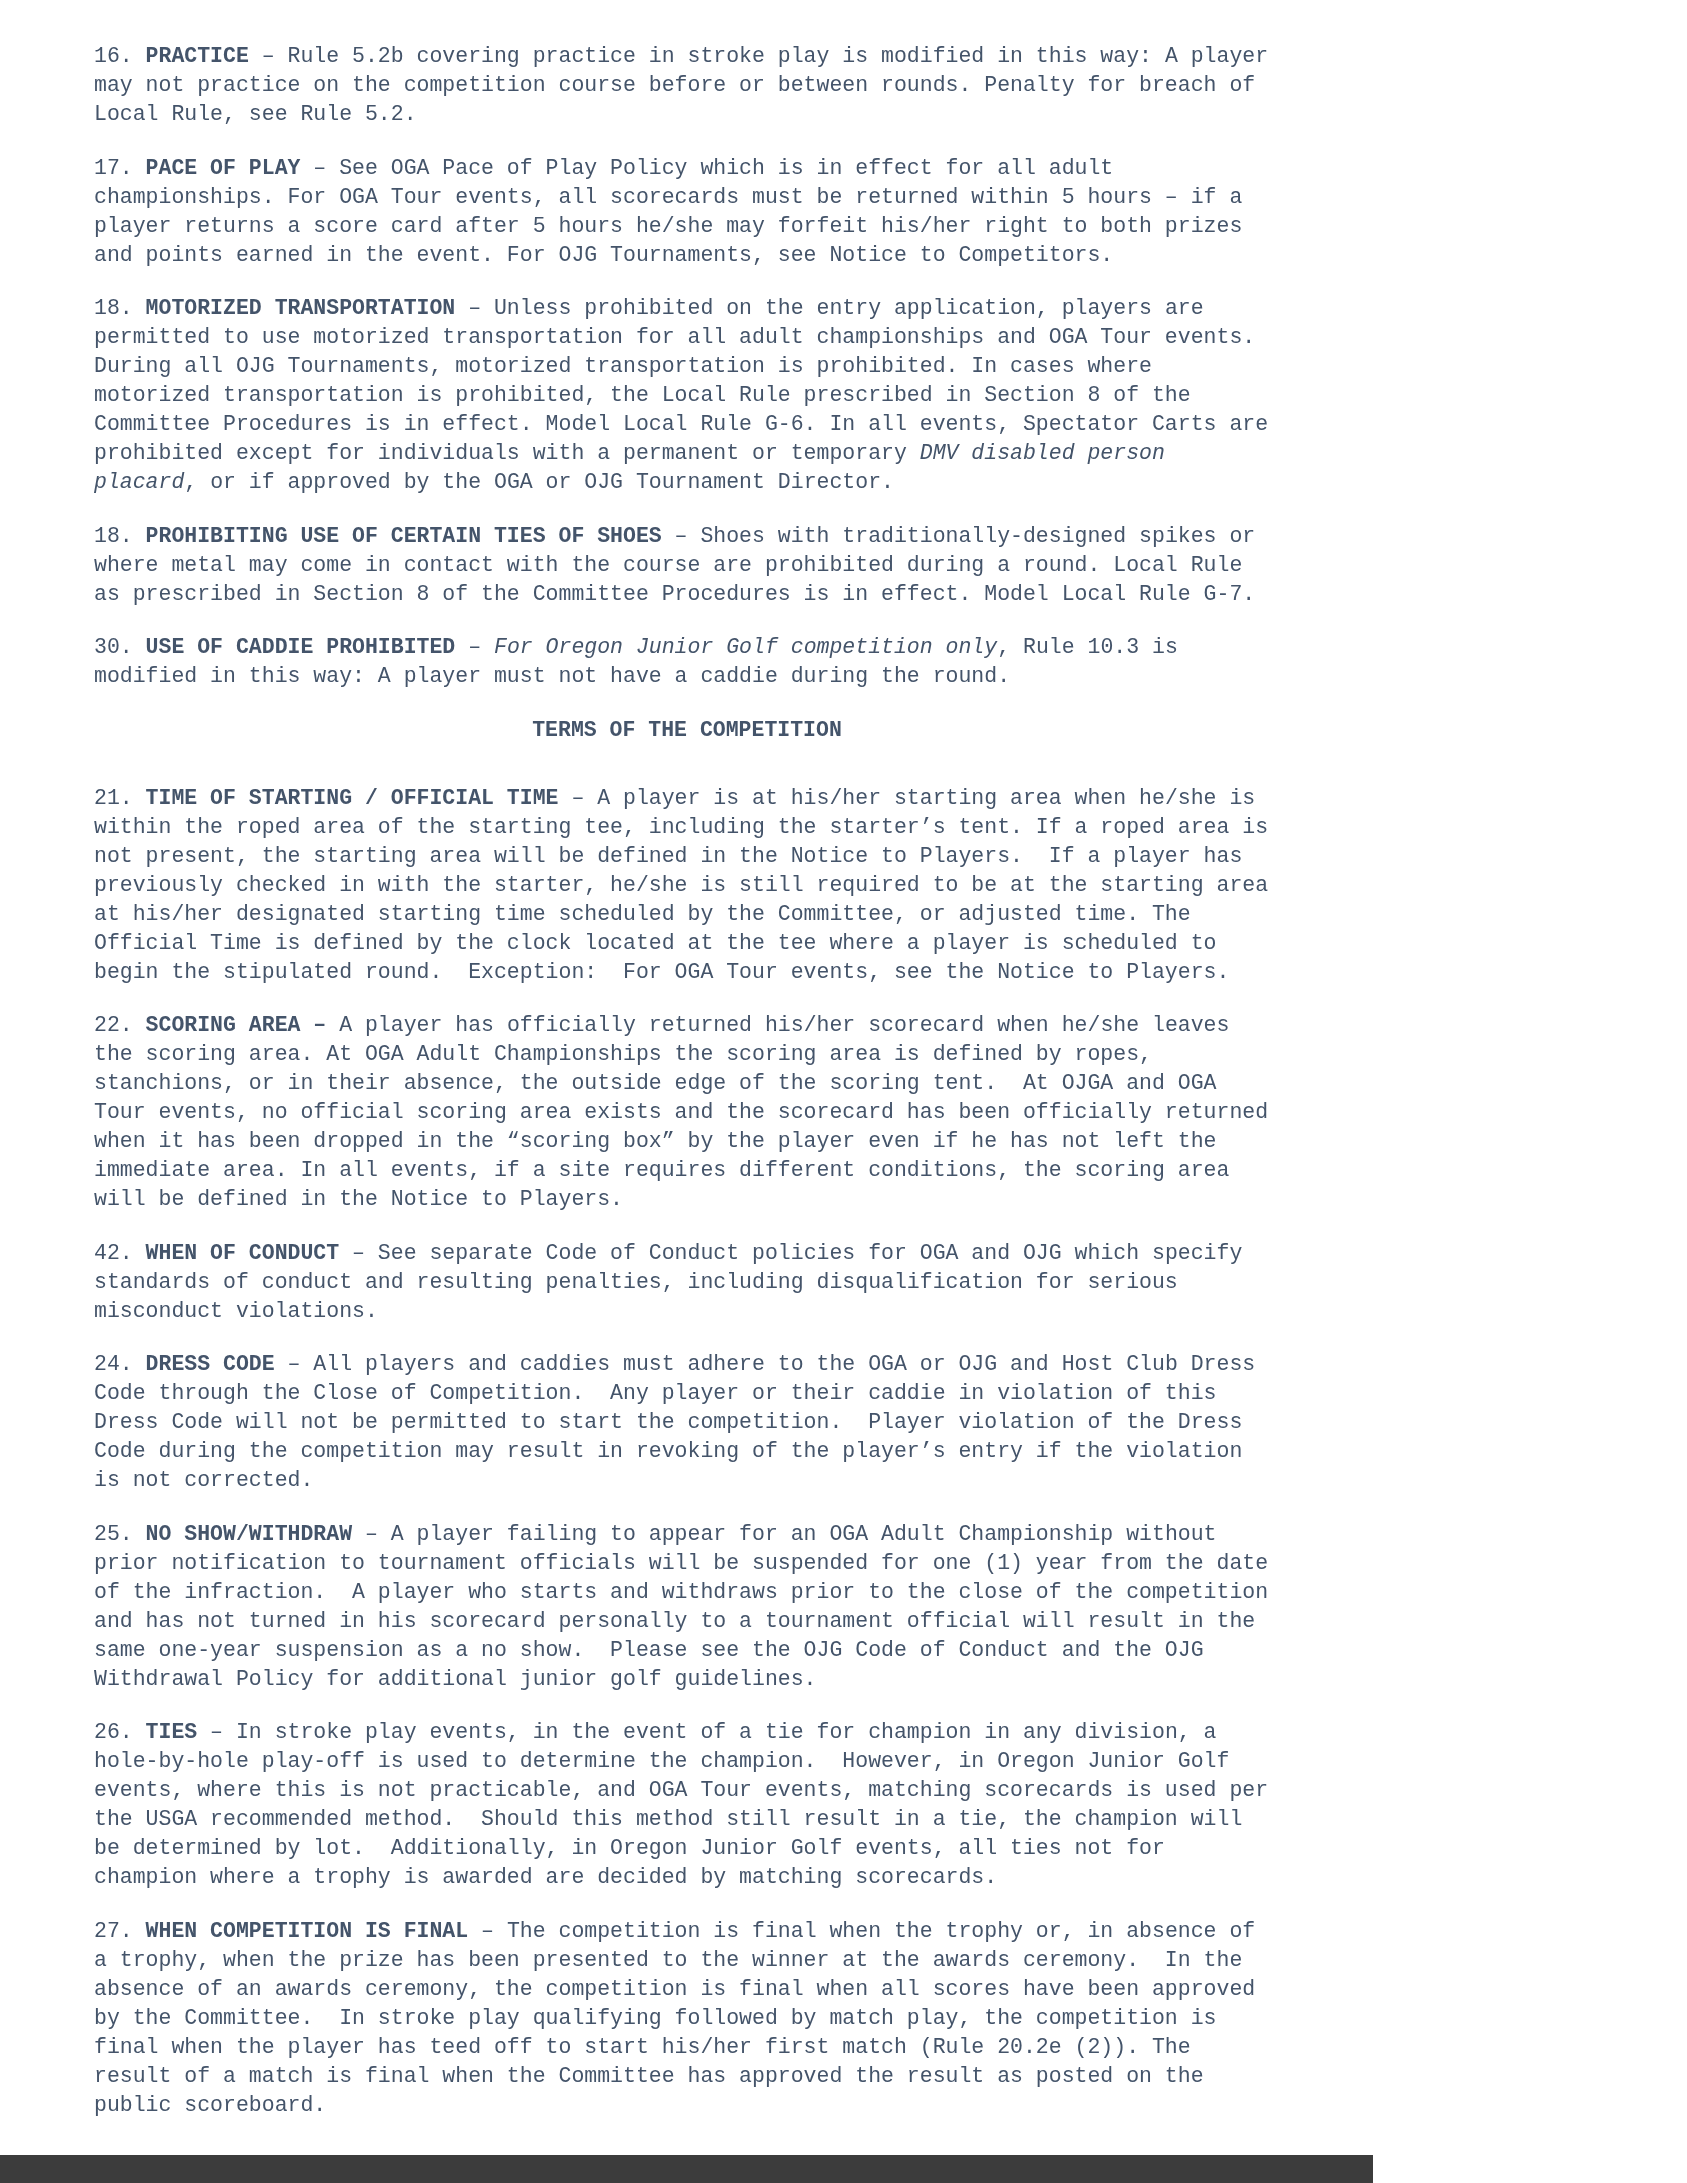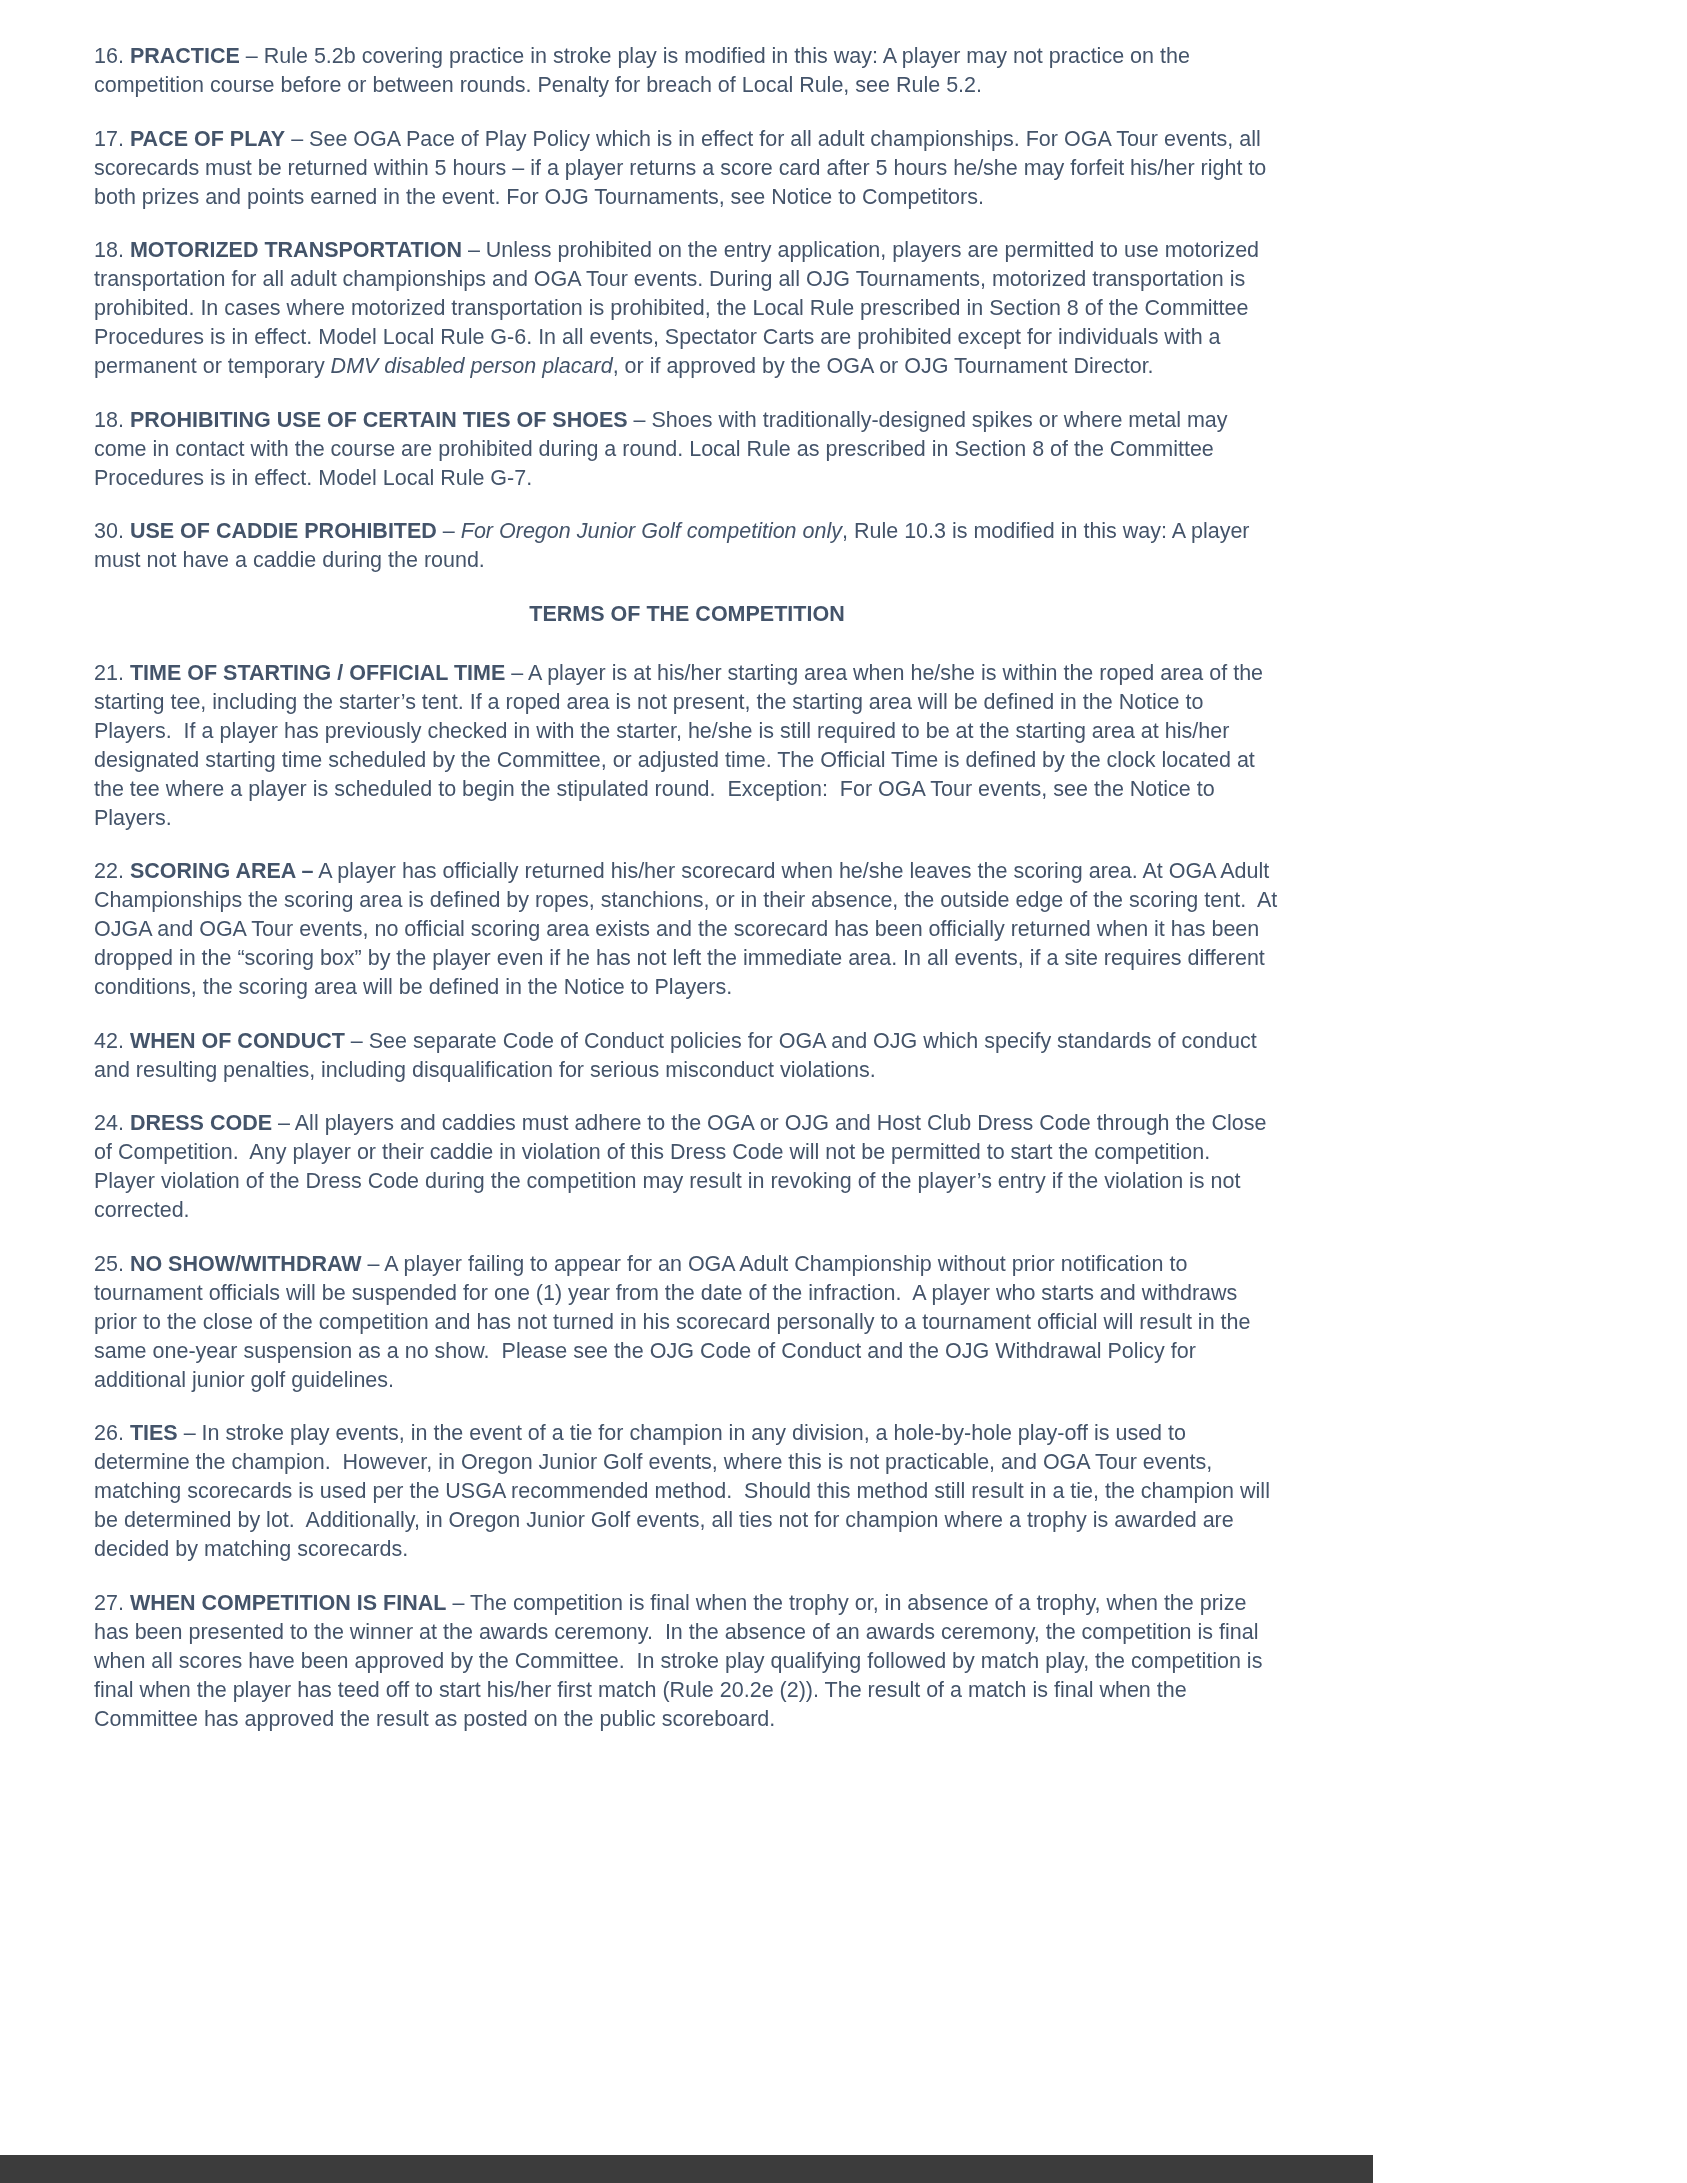--- a/index.html
+++ b/index.html
@@ -3,37 +3,37 @@
 <meta charset="utf-8">
 <style>
   * { box-sizing: border-box; }
   html, body { margin: 0; padding: 0; background: #ffffff; }
   .page {
     position: relative;
     width: 1373px;
     height: 2183px;
     background: #ffffff;
     overflow: hidden;
-    font-family: Liberation Sans, sans-serif;
+    font-family: Liberation Mono, monospace;
     color: #44546a;
   }
   .content {
     padding: 42px 93px 0 94px;
   }
   p.rule {
     margin: 0 0 24.5px 0;
     font-size: 21.5px;
     line-height: 29px;
     white-space: pre-wrap;
     text-align: left;
   }
   .b { font-weight: bold; }
   .i { font-style: italic; }
   h2.section-heading {
-    margin: 0 0 30px 0;
+    margin: 0 0 39px 0;
     font-size: 21.5px;
     line-height: 29px;
     font-weight: bold;
     text-align: center;
     color: #44546a;
   }
   p.footer-line {
     margin: 52px 0 0 0;
     font-size: 21.5px;
     line-height: 29px;

